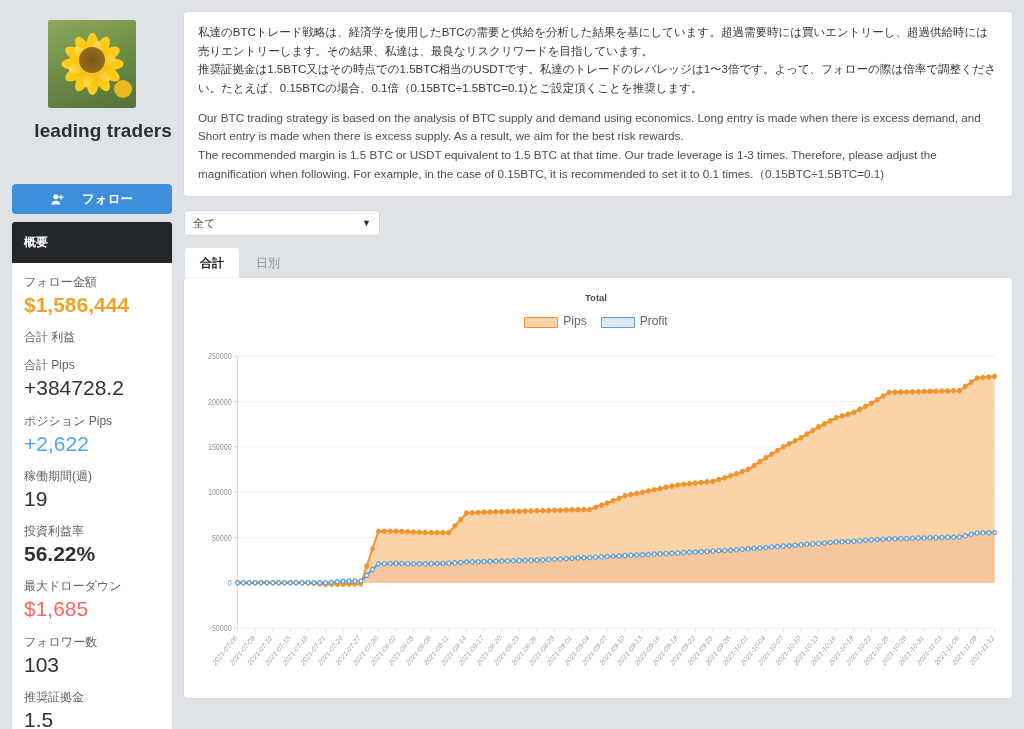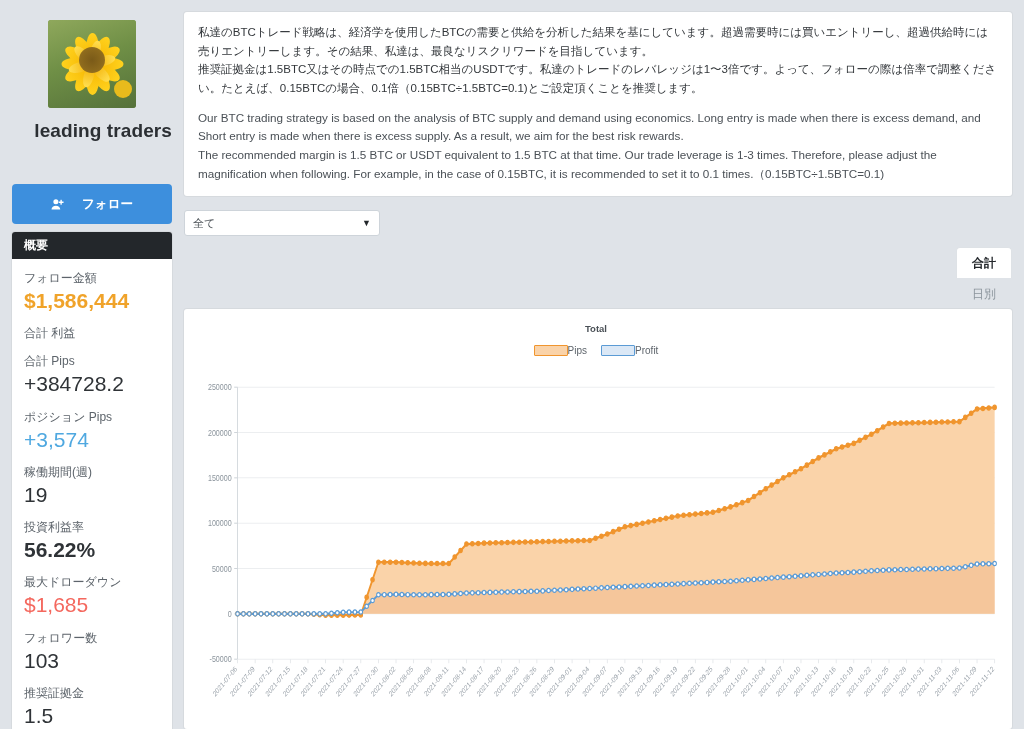--- a/index.html
+++ b/index.html
@@ -30,31 +30,31 @@
     background:linear-gradient(180deg,#ffd21e 0%,#f5b400 100%);
     border-radius:50% 50% 45% 45%; transform-origin:50% 50%; z-index:2; }
   .petal.inner { height:22px; margin-top:-11px; width:10px; margin-left:-5px;
     background:linear-gradient(180deg,#ffdf52 0%,#f2ae00 100%); z-index:2; }
   .smallsun { position:absolute; right:4px; bottom:10px; width:18px; height:18px;
     border-radius:50%; background:#e8bb1c; z-index:2; }
   .trader-name { text-align:right; font-size:19px; font-weight:600;
     color:#2b2f33; margin-top:12px; letter-spacing:.1px; }
 
   .follow-btn {
-    margin-top:42px; width:100%; height:40px; background:#3d8fdd; border:none;
+    margin-top:42px; width:100%; height:30px; background:#3d8fdd; border:none;
     border-radius:4px; color:#fff; font-size:12.5px; font-weight:bold;
     display:flex; align-items:center; justify-content:center; gap:18px;
     cursor:pointer; font-family:"Liberation Sans", sans-serif;
   }
   .follow-btn svg { display:block; }
 
   .panel { margin-top:8px; background:#fff; border-radius:3px; overflow:hidden;
            box-shadow:0 0 0 1px rgba(0,0,0,.04); }
   .panel-head { background:#23272b; color:#fff; font-size:12px; font-weight:bold;
-                padding:5px 12px; }
+                padding:12px 12px; }
   .panel-body { padding:10px 12px 16px 12px; }
   .stat { margin-bottom:10px; }
   .stat-label { font-size:12px; color:#5d646b; margin-bottom:1px; line-height:1.5; }
   .stat-value { font-size:21px; line-height:1.25; color:#2f3337; font-weight:400; }
   .stat-value.bold { font-weight:bold; }
 
   
   .right { flex:1; min-width:0; padding-top:4px; }
   .desc-card { background:#fff; border-radius:3px; padding:11px 14px 12px 14px;
                box-shadow:0 0 0 1px rgba(0,0,0,.04); }
@@ -68,35 +68,35 @@
                font-size:12.5px; padding:7px 16px; border-radius:4px; cursor:pointer;
                font-family:"Liberation Sans", sans-serif; }
 
   .select-row { margin-top:14px; }
   .select-box { width:196px; height:26px; background:#fff; border:1px solid #ced4da;
                 border-radius:3px; display:flex; align-items:center;
                 padding:0 8px; font-size:11px; color:#4a5056; position:relative;
                 cursor:pointer; }
   .select-box .chev { margin-left:auto; font-size:9px; color:#23272b; }
 
-  .tabs { margin-top:11px; display:flex; align-items:flex-end; gap:0;flex-direction:column; }
+  .tabs { margin-top:11px; display:flex; align-items:flex-end; gap:0; }
   .tab { font-size:12px; padding:7px 15px 6px 15px; cursor:pointer;
          border:1px solid transparent; border-bottom:none; }
   .tab.active { background:#fff; color:#23272b; font-weight:bold;
                 border-color:#dee2e6; border-radius:4px 4px 0 0; }
   .tab.inactive { color:#8b949c; }
 
   .chart-card { background:#fff; border-radius:3px; margin-top:0;
                 height:420px; padding:10px 14px 8px 10px; position:relative;
                 box-shadow:0 0 0 1px rgba(0,0,0,.04); }
   .chart-title { text-align:center; font-size:9.5px; font-weight:bold;
                  color:#4a5056; margin-top:4px; }
   .legend { display:flex; justify-content:center; gap:14px; margin-top:11px; }
-  .legend-item { display:flex; align-items:flex-end; 
-                 font-size:10px; color:#5d646b; }
+  .legend-item { display:flex; align-items:flex-end; gap:5px;
+                 font-size:12px; color:#5d646b; }
   .legend-swatch { width:34px; height:11px; border-radius:1px; }
 
   .plot-wrap { position:absolute; left:10px; right:14px; top:72px; bottom:8px; }
   .plot-svg { width:100%; height:100%; display:block; }
   .ytick { font-size:8.5px; fill:#8b949c; font-family:"Liberation Sans", sans-serif; }
   .xtick { font-size:7.4px; fill:#9aa2aa; font-family:"Liberation Sans", sans-serif; }
 </style>
 </head>
 <body>
 
@@ -153,21 +153,21 @@
           </div>
           <div class="stat">
             <div class="stat-label">合計 利益</div>
           </div>
           <div class="stat">
             <div class="stat-label">合計 Pips</div>
             <div class="stat-value" style="color: rgb(47, 51, 55);">+384728.2</div>
           </div>
           <div class="stat">
             <div class="stat-label">ポジション Pips</div>
-            <div class="stat-value" style="color: rgb(79, 168, 224);">+3,574</div>
+            <div class="stat-value" style="color: rgb(79, 168, 224);">+2,622</div>
           </div>
           <div class="stat">
             <div class="stat-label">稼働期間(週)</div>
             <div class="stat-value" style="color: rgb(47, 51, 55);">19</div>
           </div>
           <div class="stat">
             <div class="stat-label">投資利益率</div>
             <div class="stat-value bold" style="color: rgb(47, 51, 55);">56.22%</div>
           </div>
           <div class="stat">

